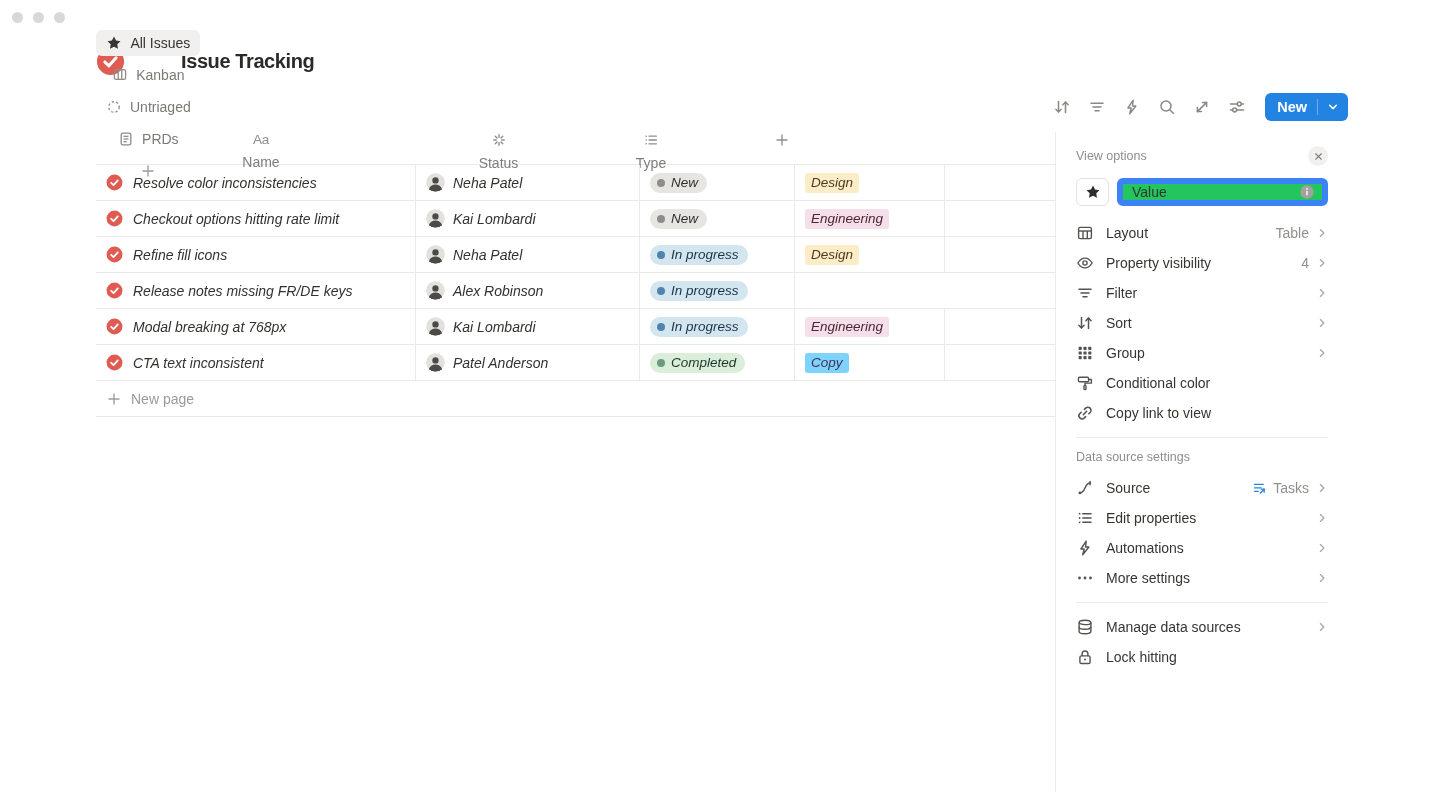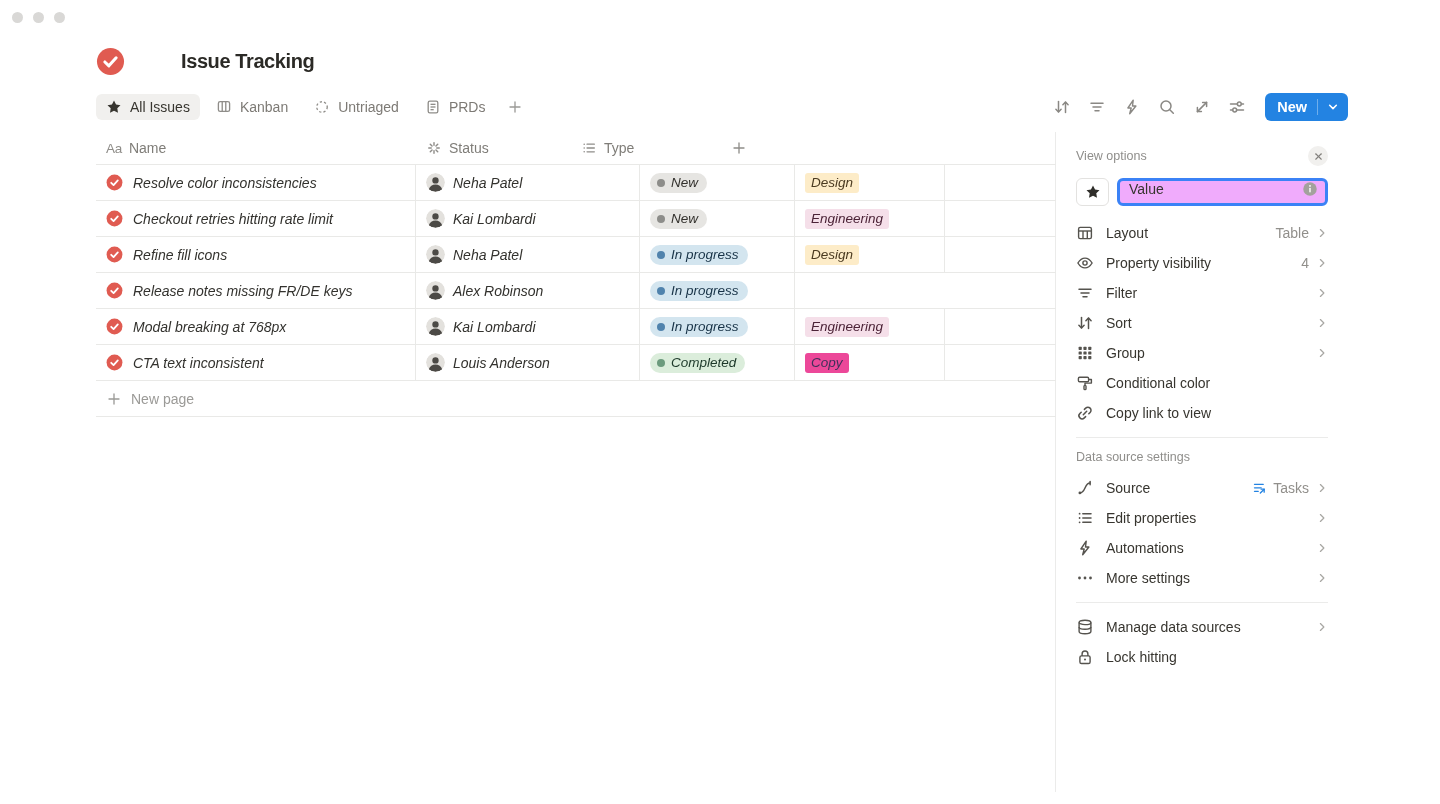--- a/index.html
+++ b/index.html
@@ -12,21 +12,21 @@
   .win-dots span { width:11px; height:11px; border-radius:50%; background:#d9d8d6; display:block; }
 
   
   .header { padding:47px 0 0 96px; }
   .title-row { display:flex; align-items:center; gap:13px; }
   .title-row .page-icon svg { width:29px; height:29px; display:block; }
   h1 { font-size:20px; font-weight:700; letter-spacing:-0.4px; color:#2b2a26;margin-left:43px; }
 
   .tabbar-row { display:flex; justify-content:space-between; align-items:center;
     margin-top:15px; padding-right:92px; height:32px; }
-  .tabs { display:flex; align-items:center; gap:6px; }
+  .tabs { display:flex; align-items:center; gap:6px;flex-direction:column; }
   .tab { display:flex; align-items:center; gap:8px; padding:5px 10px; border-radius:6px;
     font-size:14px; font-weight:500; color:#7d7a75; cursor:pointer; }
   .tab.active { background:#f1f0ee; color:#37352f; }
   .tab .icn svg, .tab-add .icn svg { width:16px; height:16px; display:block; }
   .tab.active .icn { color:#37352f; }
   .tab .icn { color:#8f8d89; display:block; }
   .tab-add { padding:5px 6px; color:#9b9a97; cursor:pointer; }
   .tab-add .icn { display:block; }
 
   .toolbar { display:flex; align-items:center; gap:9px; }
@@ -39,21 +39,21 @@
     font-size:14.5px; font-weight:600; }
   .btn-new .new-sep { width:1px; background:rgba(255,255,255,.35); margin:6px 0; }
   .btn-new .new-drop { display:flex; align-items:center; padding:0 8px; }
   .btn-new .new-drop svg { width:14px; height:14px; display:block; }
 
   
   .content { display:flex; margin-top:9px; height:660px; }
   .main { width:1056px; min-width:1056px; border-right:1px solid #ebebea; padding-left:96px; }
   .table { width:960px; }
   .thead { display:flex; height:33px; border-bottom:1px solid #e9e9e7; }
-  .th { display:flex; align-items:center; gap:7px; font-size:14px; color:#7f7d78; padding-left:10px; }
+  .th { display:flex; align-items:center; gap:7px; font-size:14px; color:#7f7d78; padding-left:10px;flex-direction:column; }
   .th .icn { color:#8f8d89; display:flex; }
   .th .icn svg { width:16px; height:16px; display:block; }
   .aa-glyph { font-size:13.5px; color:#8f8d89; font-weight:500; letter-spacing:-0.3px; }
   .c-name { width:320px; } .c-assigned { width:224px; } .c-status { width:155px; }
   .c-type { width:150px; } .c-extra { width:111px; }
 
   .trow { display:flex; height:36px; border-bottom:1px solid #e9e9e7; }
   .cell { display:flex; align-items:center; border-right:1px solid #e9e9e7; padding-left:10px;font-style:italic; }
   .cell.c-extra { border-right:none; }
   .cell.c-name { gap:10px; }
@@ -65,42 +65,42 @@
     border-radius:10px; font-size:13.5px; cursor:pointer; }
   .pill .dot { width:8px; height:8px; border-radius:50%; }
   .s-gray  { background:#e6e5e2; color:#32302c; } .s-gray .dot { background:#8d8d8a; }
   .s-blue  { background:#d3e5ef; color:#183347; } .s-blue .dot { background:#5083ad; }
   .s-green { background:#dbeddb; color:#1c3829; } .s-green .dot { background:#6c9b7d; }
   .tag { display:inline-flex; align-items:center; height:20px; padding:8px 6px; border-radius:3px;
     font-size:13.5px; cursor:pointer; }
   .t-yellow { background:#fdecc8; color:#4a3a20; }
   .t-pink   { background:#f5dfe9; color:#4c2337; }
   .t-red    { background:#ffe2dd; color:#5d2b24; }
-  .t-purple { background:#ec4899; color:#41305a; }
+  .t-purple { background:#7dd3fc; color:#41305a; }
 
   .new-page-row { display:flex; align-items:center; gap:9px; height:36px;
     border-bottom:1px solid #e9e9e7; padding-left:10px; color:#9b9a97; font-size:14px; cursor:pointer; }
   .new-page-row .icn { display:flex; color:#9b9a97; }
   .new-page-row .icn svg { width:16px; height:16px; }
 
   
   .panel { padding:13px 0 0 20px; }
   .panel-inner { width:252px; }
   .panel-head { display:flex; align-items:center; justify-content:space-between; height:22px; }
   .panel-title { font-size:12.5px; color:#8f8e8b; }
   .panel-close { width:20px; height:20px; border-radius:50%; background:#f1f0ee; color:#83817d;
     display:flex; align-items:center; justify-content:center; cursor:pointer; }
   .panel-close svg { width:11px; height:11px; display:block; }
 
   .view-name-row { display:flex; gap:8px; margin-top:11px; }
   .star-btn { width:33px; height:28px; border:1px solid #e3e2e0; border-radius:6px;
     display:flex; align-items:center; justify-content:center; color:#2f2e2a; cursor:pointer; }
   .star-btn svg { width:16px; height:16px; display:block; }
-  .view-name-input { flex:1; height:28px; border:3px solid #3b82f6; border-radius:6px; background:#f0abfc;
-    display:flex; align-items:flex-start; justify-content:space-between; padding:0 7px 0 9px;
+  .view-name-input { flex:1; height:28px; border:6px solid #3b82f6; border-radius:6px; background:#22c55e;
+    display:flex; align-items:center; justify-content:space-between; padding:0 7px 0 9px;
     font-size:14px; color:#37352f; cursor:text; }
   .info-icn { color:#a3a19d; display:flex; }
   .info-icn svg { width:16px; height:16px; display:block; }
 
   .p-sections { margin-top:12px; }
   .p-item { display:flex; align-items:center; height:30px; border-radius:6px; cursor:pointer; }
   .p-icn { width:18px; height:18px; color:#55534e; display:flex; }
   .p-icn svg { width:18px; height:18px; display:block; }
   .p-label { flex:1; margin-left:12px; font-size:14px; color:#37352f; white-space:nowrap; }
   .p-value { font-size:14px; color:#918f8b; margin-left:6px; white-space:nowrap; }
@@ -315,21 +315,21 @@
   </div>
 
   <div class="trow">
     <div class="cell c-name">
       <span class="check-icn">
                   <svg viewBox="0 0 18 18">
                     <circle cx="9" cy="9" r="8.4" fill="#e05b51"></circle>
                     <polyline points="5.5,9.3 8,11.7 12.5,6.7" fill="none" stroke="#fff" stroke-width="1.9" stroke-linecap="round" stroke-linejoin="round"></polyline>
                   </svg>
                 </span>
-      <span class="name-text">Checkout retries hitting rate limit</span>
+      <span class="name-text">Checkout options hitting rate limit</span>
     </div>
     <div class="cell c-assigned">
       <span class="avatar">
                   <svg viewBox="0 0 18 18">
                     <circle cx="9" cy="9" r="9" fill="#e3e1dd"></circle>
                     <circle cx="9" cy="7" r="3" fill="#4c4a46"></circle>
                     <path d="M2.7 15.3c.9-2.9 3.3-4.5 6.3-4.5s5.4 1.6 6.3 4.5a9 9 0 01-12.6 0z" fill="#4c4a46"></path>
                   </svg>
                 </span>
       <span class="assignee-text">Kai Lombardi</span>
@@ -450,21 +450,21 @@
       <span class="name-text">CTA text inconsistent</span>
     </div>
     <div class="cell c-assigned">
       <span class="avatar">
                   <svg viewBox="0 0 18 18">
                     <circle cx="9" cy="9" r="9" fill="#e3e1dd"></circle>
                     <circle cx="9" cy="7" r="3" fill="#4c4a46"></circle>
                     <path d="M2.7 15.3c.9-2.9 3.3-4.5 6.3-4.5s5.4 1.6 6.3 4.5a9 9 0 01-12.6 0z" fill="#4c4a46"></path>
                   </svg>
                 </span>
-      <span class="assignee-text">Louis Anderson</span>
+      <span class="assignee-text">Patel Anderson</span>
     </div>
     <div class="cell c-status">
       <span class="pill s-green">
         <span class="dot"></span>
         <span class="pill-text">Completed</span>
       </span>
     </div>
     <div class="cell c-type">
       <span class="tag t-purple">Copy</span>
     </div>

